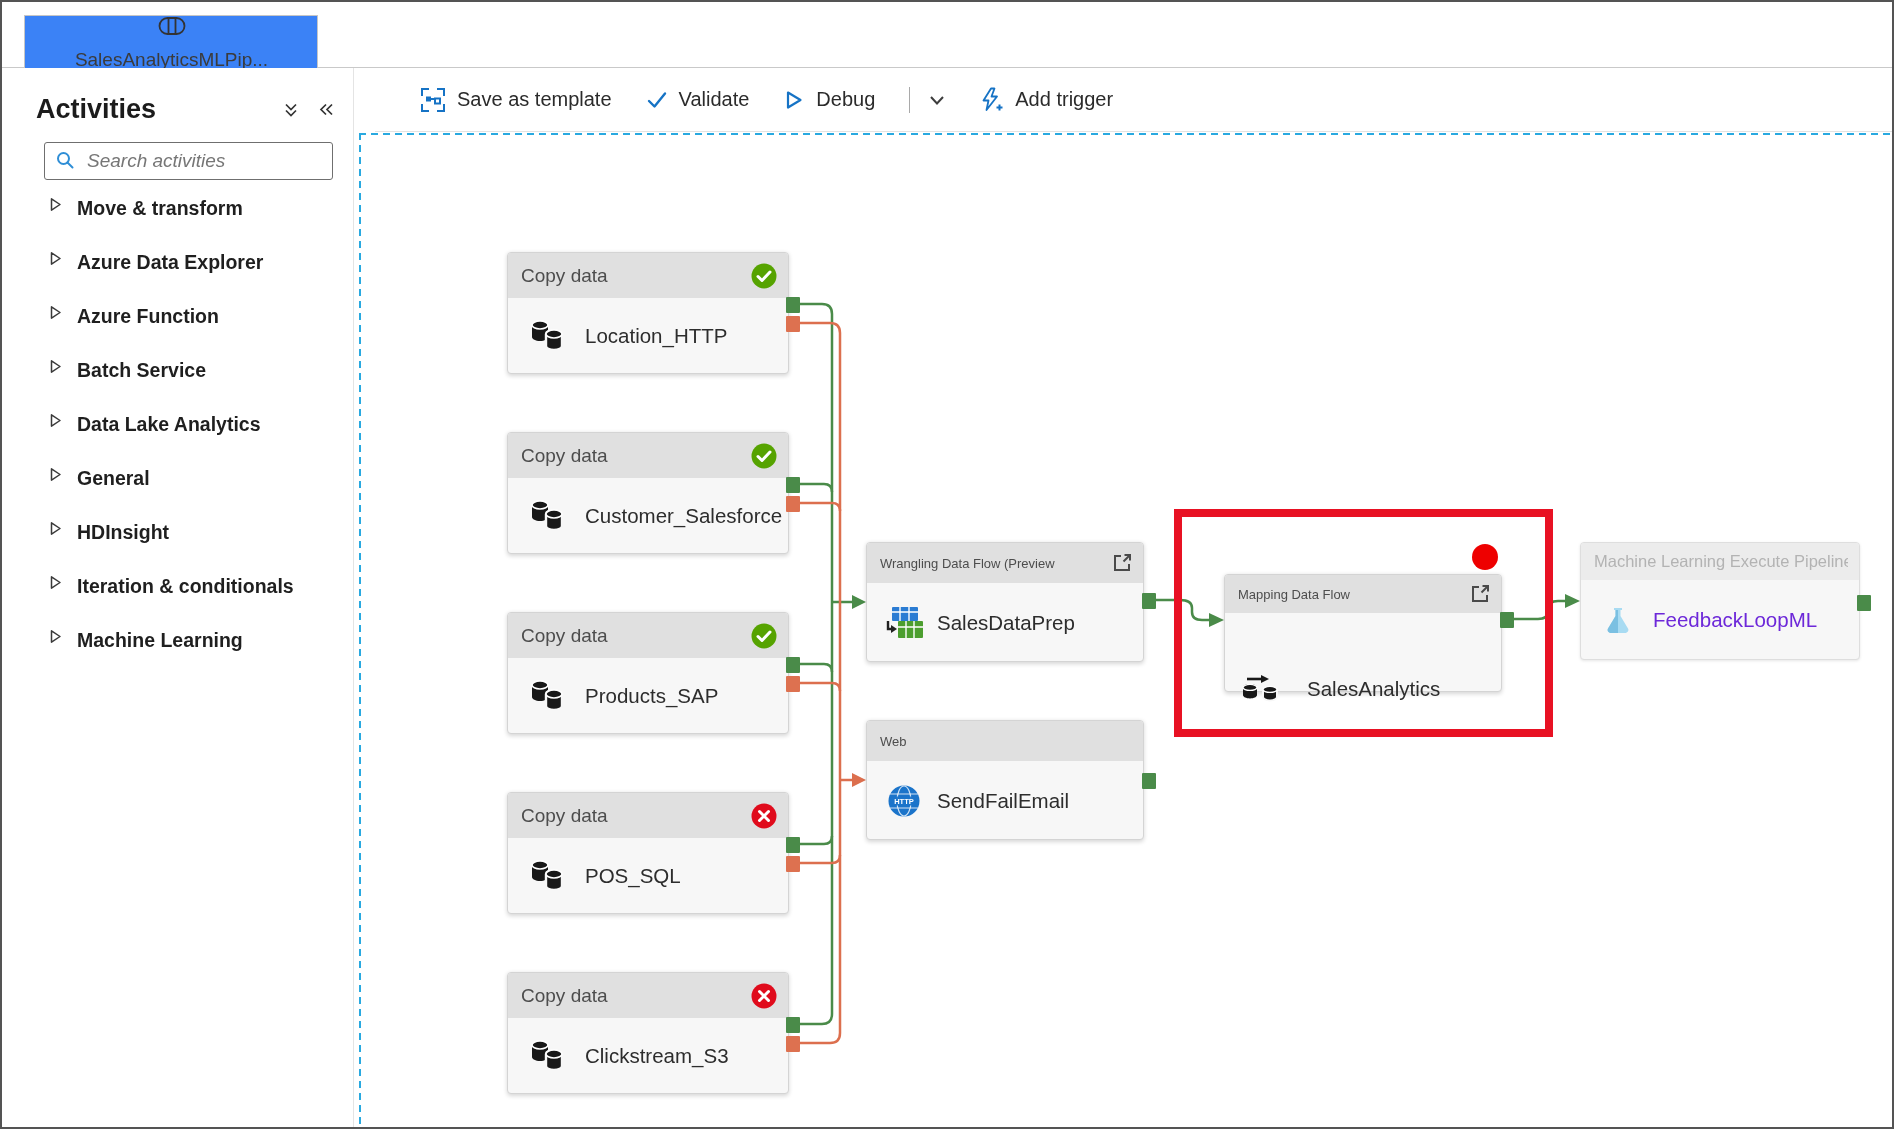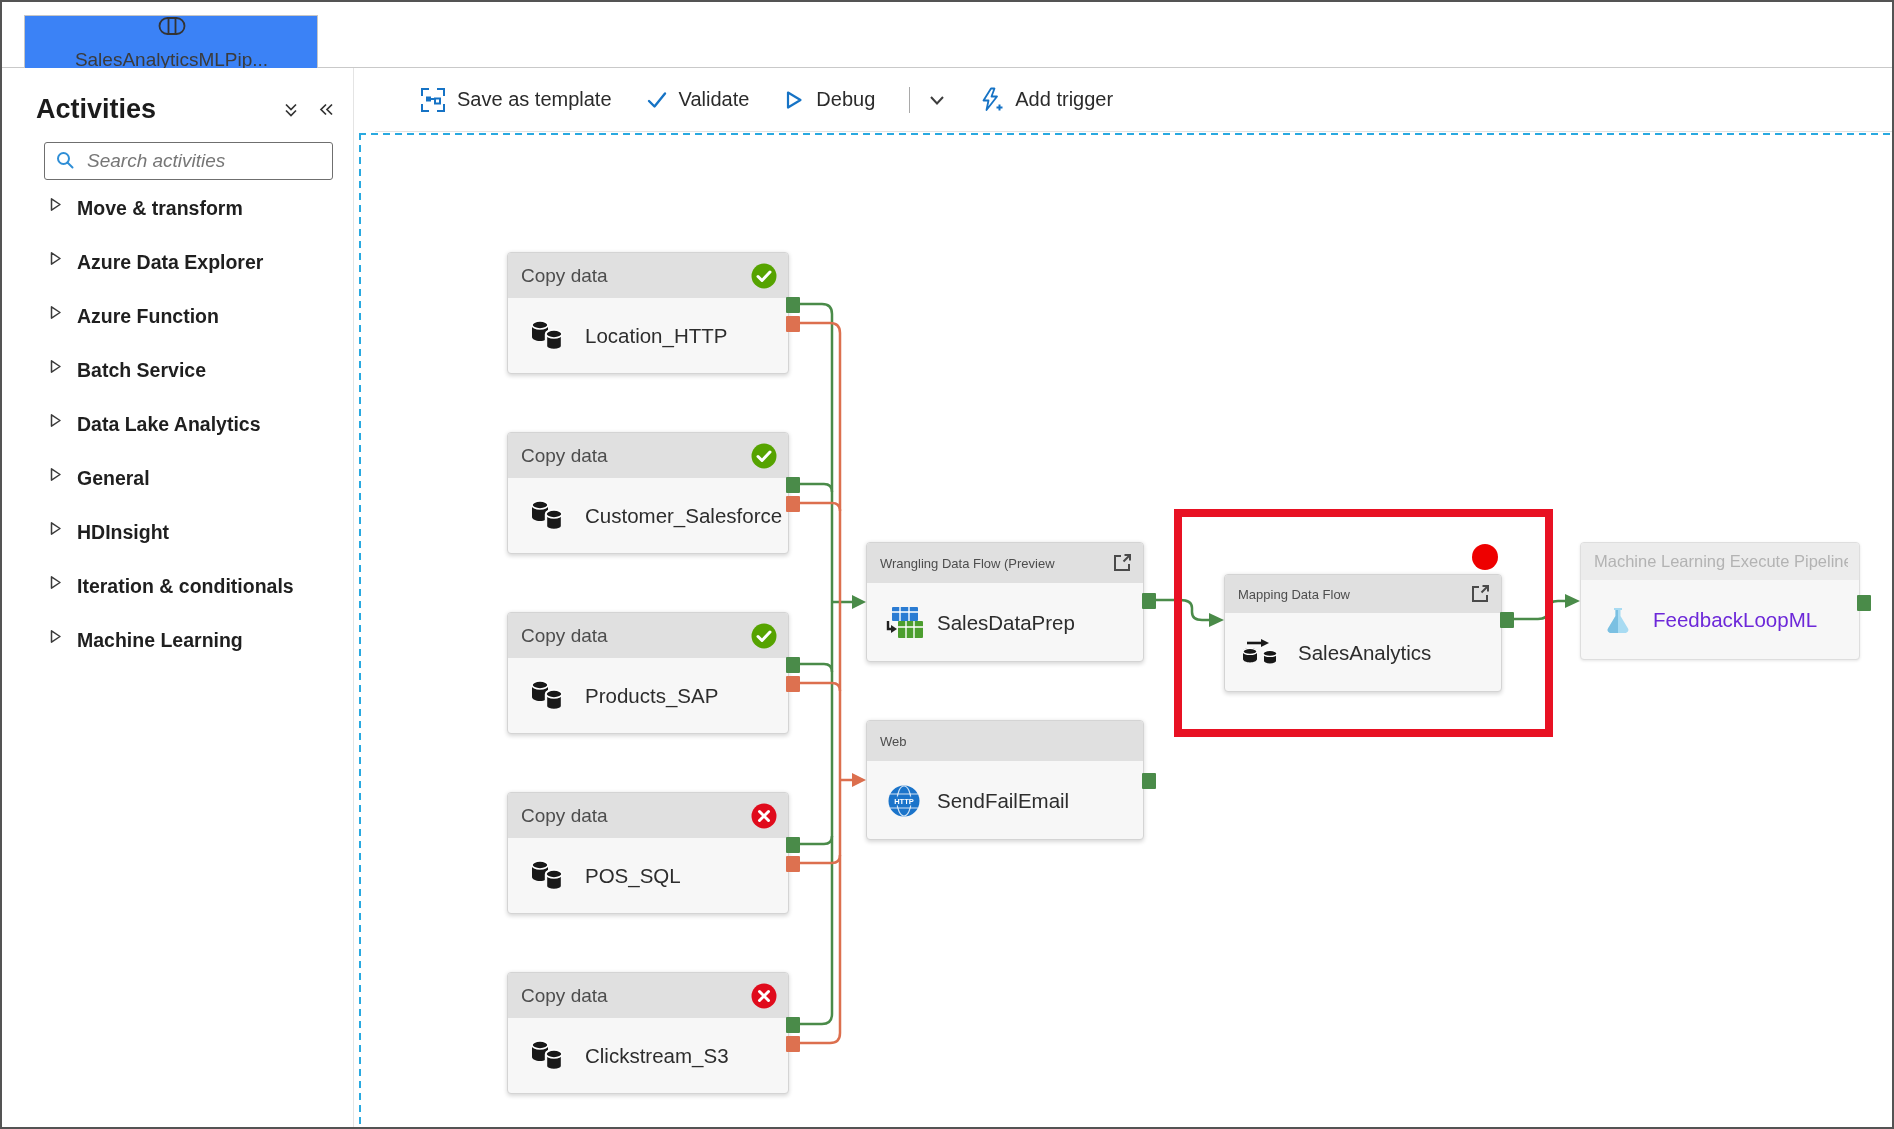--- a/index.html
+++ b/index.html
@@ -71,21 +71,21 @@
   .flow-node { width:278px; height:120px; }
   .flow-node .node-header { height:40px; font-size:13px; }
   #wrangling { left:864px; top:540px; }
   #wrangling .node-body { padding-left:17px; gap:13px; height:79px; }
   #wrangling .port-ok { right:-13px; top:50px; }
   #web { left:864px; top:718px; }
   #web .node-body { padding-left:20px; gap:16px; height:79px; }
   #web .port-ok { right:-13px; top:52px; }
   #mapping { left:1222px; top:572px; height:118px; }
   #mapping .node-header { height:38px; }
-  #mapping .node-body { padding-left:16px; gap:17px; height:79px; }
+  #mapping .node-body { padding-left:16px; gap:26px; height:79px;margin-top:36px; }
   #mapping .port-ok { right:-13px; top:37px; }
   #ml { left:1578px; top:540px; width:280px; height:118px; border-color:#dedede;
         box-shadow:0 1px 3px rgba(0,0,0,0.10); }
   #ml .node-header { height:37px; background:#ececec; color:#b3b3b3; font-size:16.5px; }
   #ml .node-body { padding-left:22px; gap:20px; height:80px; }
   #ml .node-name { color:#6d28d9; }
   #ml .port-ok { right:-12px; top:52px; }
 
   
   .hl-box { position:absolute; left:1172px; top:507px; width:379px; height:228px;

